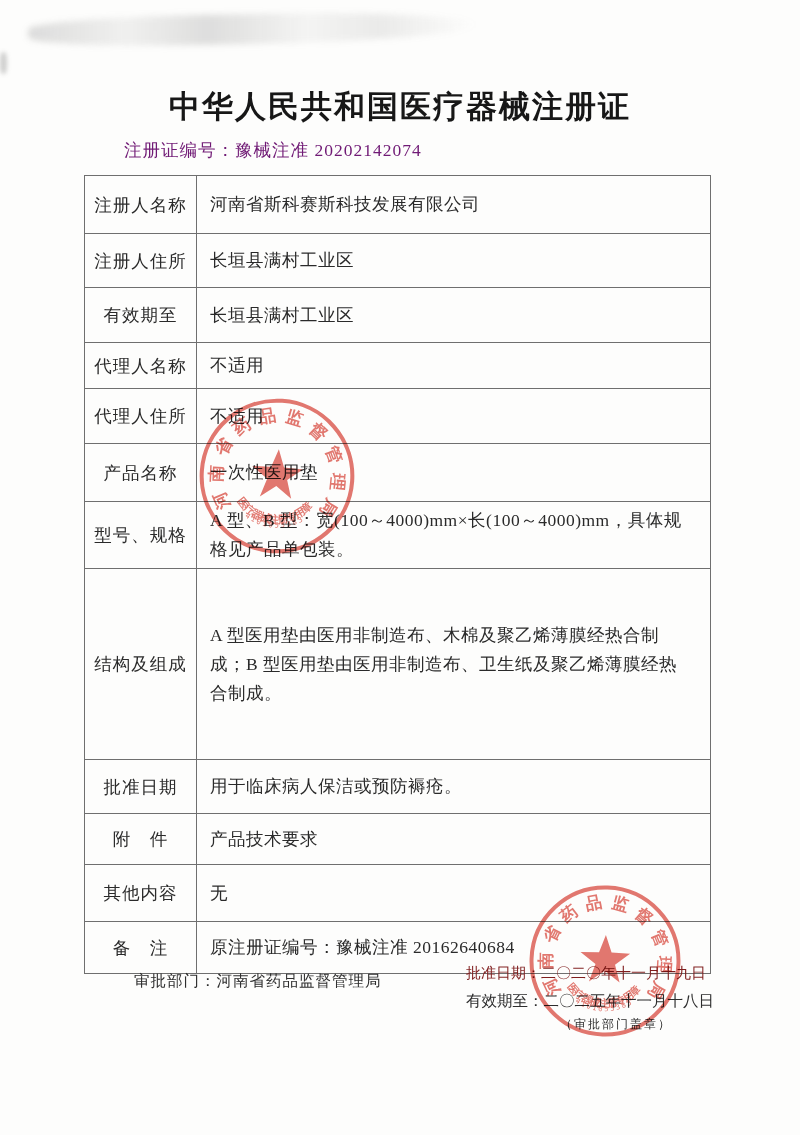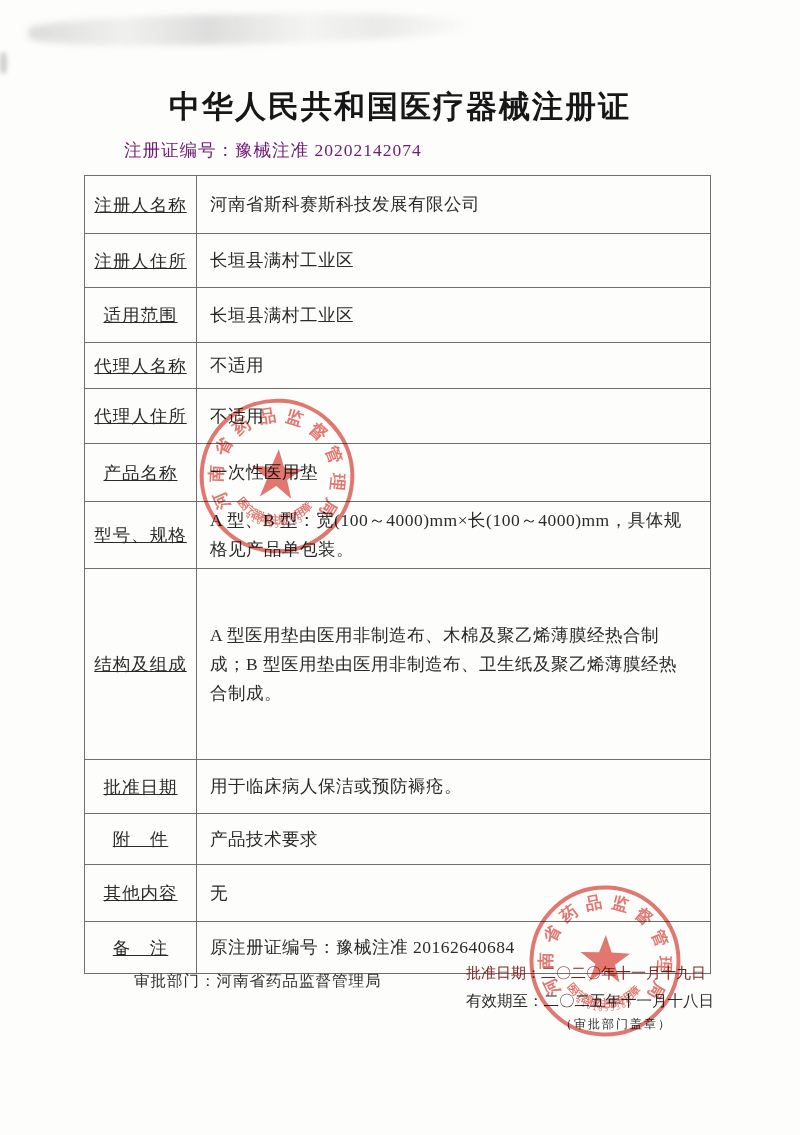--- a/index.html
+++ b/index.html
@@ -38,21 +38,21 @@
   table.cert-table {
     position: absolute; left: 84px; top: 175px; width: 627px;
     border-collapse: collapse; table-layout: fixed;
   }
   table.cert-table td {
     border: 1px solid #6f6f6f;
     font-size: 17.5px;
     color: #2a2a2a;
     vertical-align: middle;
   }
-  td.lbl { text-align: center; letter-spacing: 1px; padding: 0 2px; text-decoration: underline; }
+  td.lbl { text-align: center; letter-spacing: 1px; padding: 0 2px; }
   td.val { padding: 4px 16px 4px 13px; line-height: 29px; letter-spacing: 0.5px; }
   .footer-left {
     position: absolute; left: 134px; top: 971px;
     font-size: 15.5px; letter-spacing: 1px; color: #2d2d2d;
   }
   .footer-date1 { position: absolute; left: 466px; top: 964px; font-size: 15px; color: #7f1d1d; font-family: Liberation Mono, monospace; }
   .footer-date2 { position: absolute; left: 466px; top: 991px; font-size: 15.5px; color: #2d2d2d; }
   .footer-note  { position: absolute; left: 560px; top: 1016px; font-size: 12px; letter-spacing: 2px; color: #2d2d2d; }
   .seal {
     position: absolute;
@@ -85,21 +85,21 @@
     <tbody>
       <tr style="height:58px">
         <td class="lbl">注册人名称</td>
         <td class="val">河南省斯科赛斯科技发展有限公司</td>
       </tr>
       <tr style="height:54px">
         <td class="lbl">注册人住所</td>
         <td class="val">长垣县满村工业区</td>
       </tr>
       <tr style="height:55px">
-        <td class="lbl">适用范围</td>
+        <td class="lbl">有效期至</td>
         <td class="val">长垣县满村工业区</td>
       </tr>
       <tr style="height:46px">
         <td class="lbl">代理人名称</td>
         <td class="val">不适用</td>
       </tr>
       <tr style="height:55px">
         <td class="lbl">代理人住所</td>
         <td class="val">不适用</td>
       </tr>

